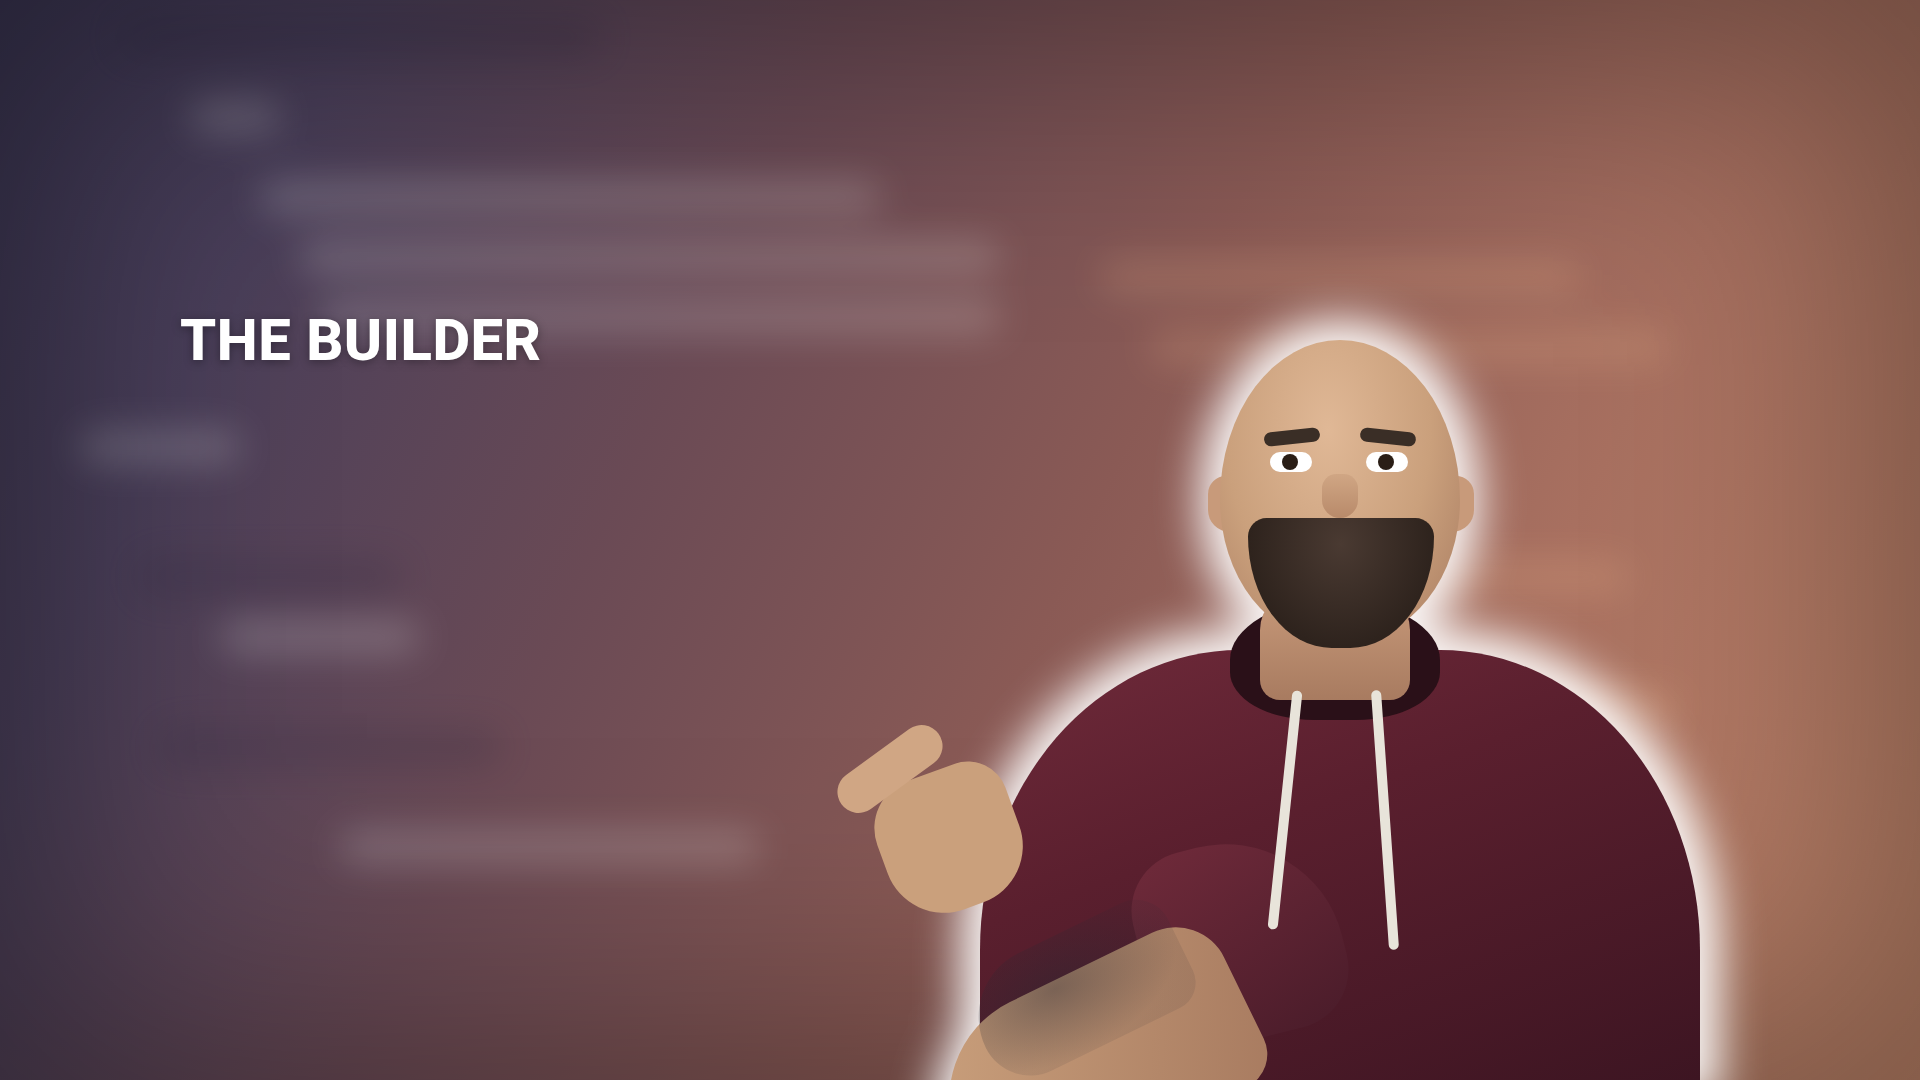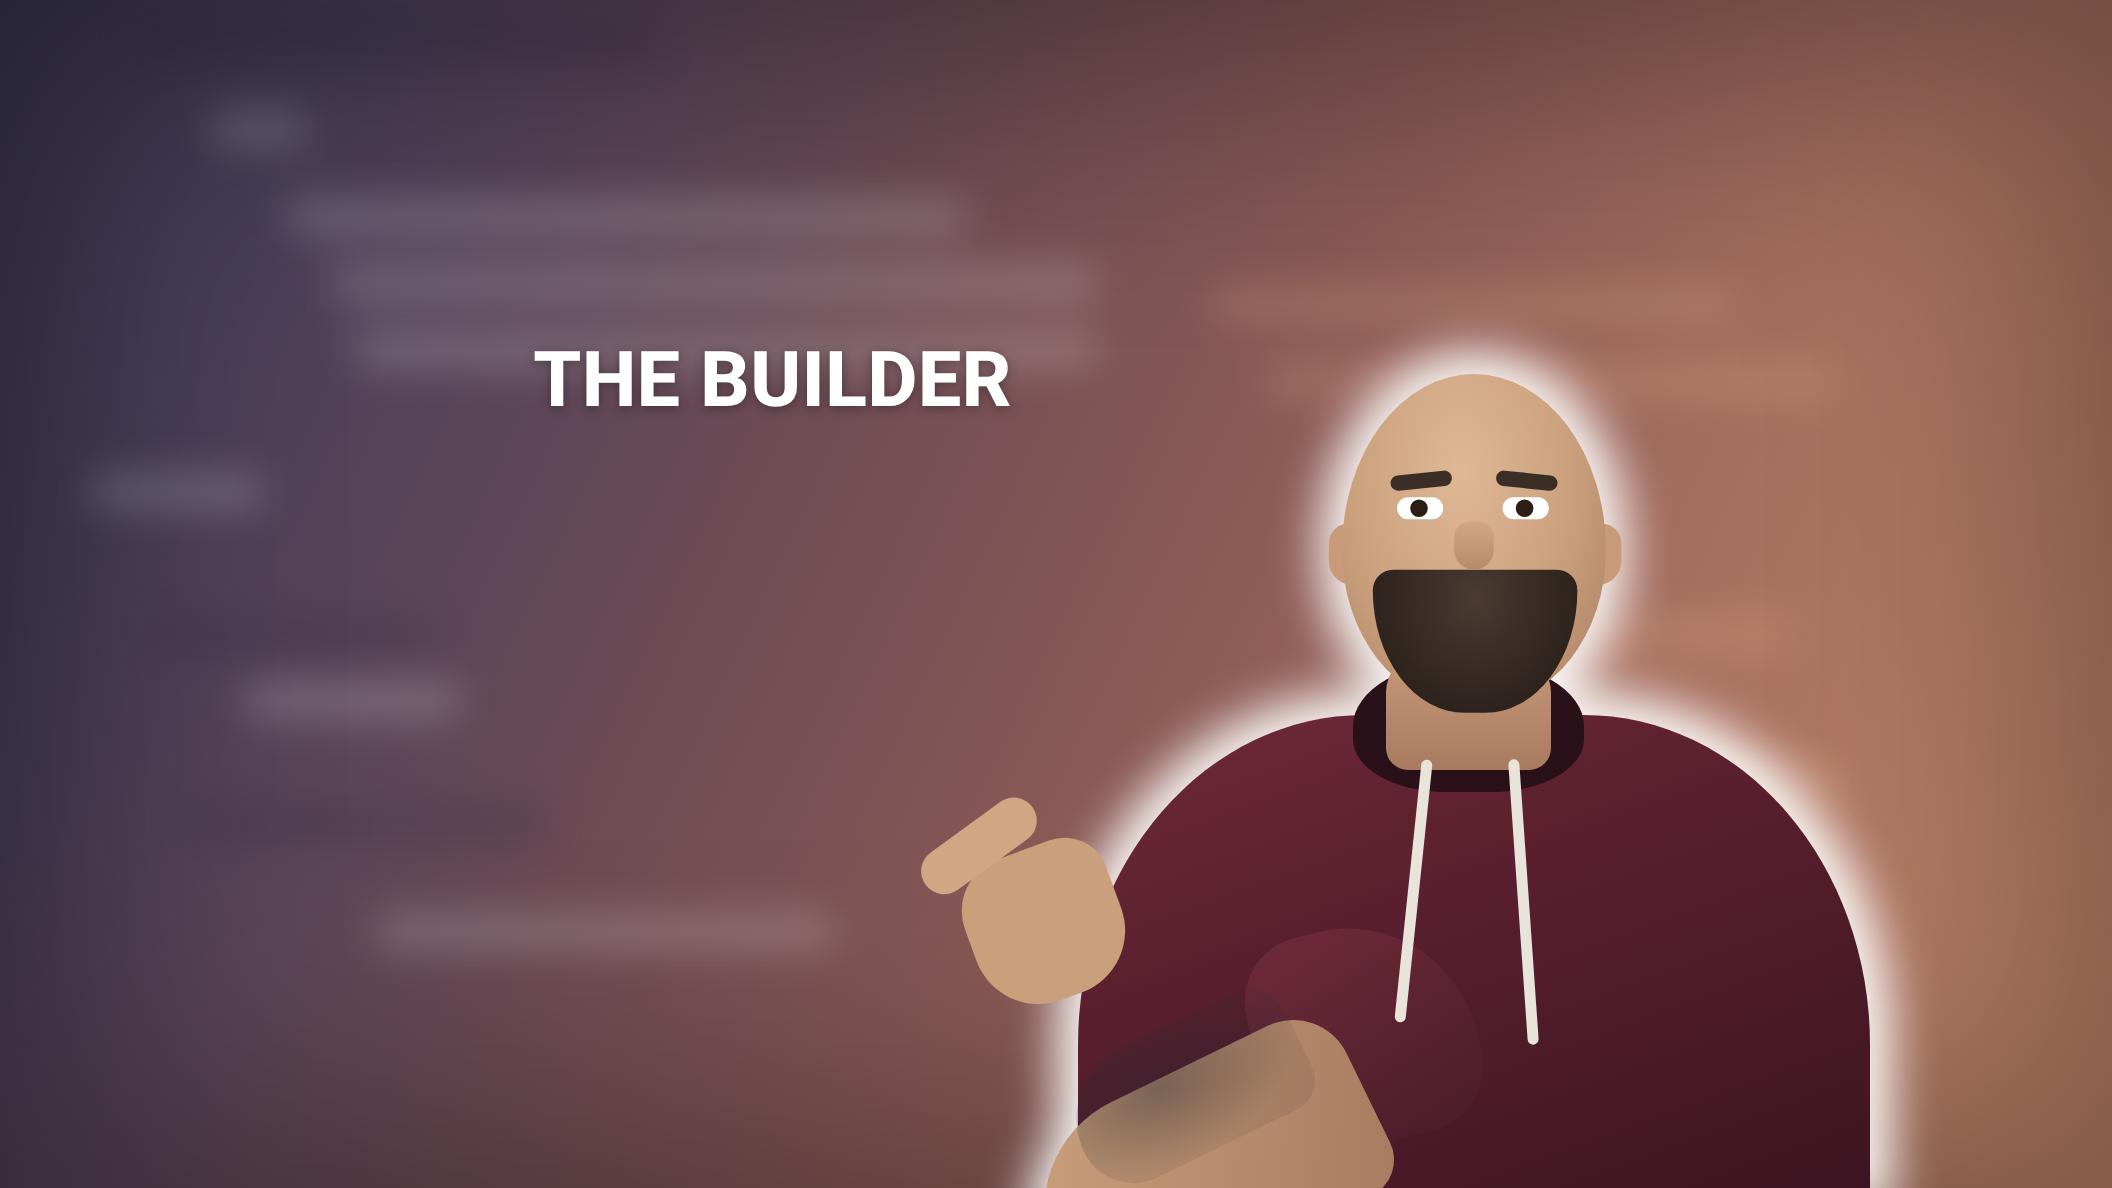--- a/index.html
+++ b/index.html
@@ -48,23 +48,23 @@
     pointer-events: none;
   }
 
   .title-block {
     position: absolute;
     left: 180px;
     top: 310px;
     width: 740px;
     color: #ffffff;
     font-weight: 800;
-    text-align: right;
+    text-align: left;
     line-height: 1.05;
-    font-size: 70px;
+    font-size: 58px;
     letter-spacing: 0.5px;
     text-shadow: 0 2px 10px rgba(0,0,0,0.35);
   }
   .title-line { display: block; }
 
   
   .person {
     position: absolute;
     right: 160px;
     bottom: 0;

